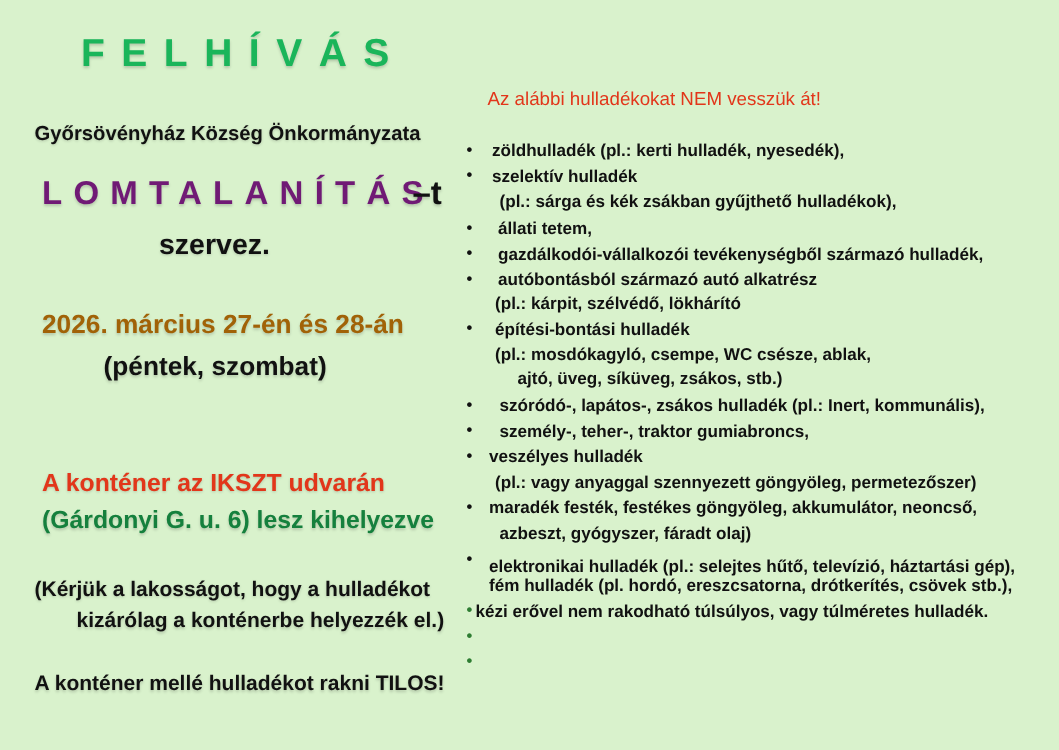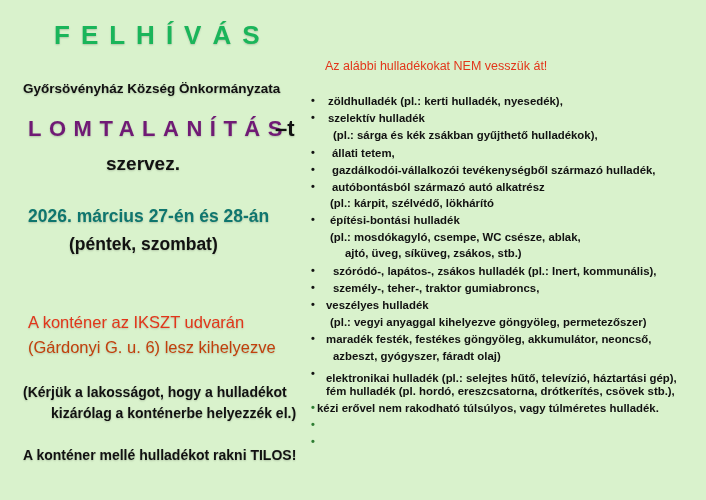--- a/index.html
+++ b/index.html
@@ -21,24 +21,24 @@
       left: 23px; top: 81px; font-size: 13.5px; font-weight: bold;
     }
     .lomt {
       left: 28px; top: 116px; font-size: 22px; font-weight: bold;
       letter-spacing: 7.5px; color: #701a75;
     }
     .lomt-suffix {
       left: 275px; top: 116px; font-size: 22px; font-weight: bold; color: #111;
     }
     .szervez { left: 106px; top: 153px; font-size: 19px; font-weight: bold; }
-    .date { left: 28px; top: 206px; font-size: 17.5px; font-weight: bold; color: #0f766e; }
+    .date { left: 28px; top: 206px; font-size: 17.5px; font-weight: bold; color: #a16207; }
     .days { left: 69px; top: 234px; font-size: 17.5px; font-weight: bold; }
-    .loc1 { left: 28px; top: 313px; font-size: 16.5px; font-weight: normal; color: #e2361a; }
-    .loc2 { left: 28px; top: 338px; font-size: 16.5px; font-weight: normal; color: #c2410c; }
+    .loc1 { left: 28px; top: 313px; font-size: 16.5px; font-weight: bold; color: #e2361a; }
+    .loc2 { left: 28px; top: 338px; font-size: 16.5px; font-weight: bold; color: #15803d; }
     .req1 { left: 23px; top: 384px; font-size: 14px; font-weight: bold; }
     .req2 { left: 26px; top: 405px; font-size: 14px; font-weight: bold; padding-left: 25px; }
     .tilos { left: 23px; top: 447px; font-size: 14px; font-weight: bold; }
 
     .list-head {
       left: 325px; top: 59px; font-size: 12.5px; font-weight: normal; color: #e2361a;
     }
     .list { position: absolute; left: 0; top: 0; }
     .li { position: absolute; white-space: nowrap; font-size: 11.4px; font-weight: bold; color: #111; line-height: 14px; }
     .bullet { position: absolute; font-size: 11px; font-weight: bold; line-height: 14px; }
@@ -87,21 +87,21 @@
     <span class="li" style="left:345px;top:246px">ajtó, üveg, síküveg, zsákos, stb.)</span>
 
     <span class="bullet" style="left:311px;top:263px">•</span>
     <span class="li" style="left:333px;top:264px">szóródó-, lapátos-, zsákos hulladék (pl.: Inert, kommunális),</span>
 
     <span class="bullet" style="left:311px;top:280px">•</span>
     <span class="li" style="left:333px;top:281px">személy-, teher-, traktor gumiabroncs,</span>
 
     <span class="bullet" style="left:311px;top:297px">•</span>
     <span class="li" style="left:326px;top:298px">veszélyes hulladék</span>
-    <span class="li" style="left:330px;top:315px">(pl.: vegyi anyaggal kihelyezve göngyöleg, permetezőszer)</span>
+    <span class="li" style="left:330px;top:315px">(pl.: vagy anyaggal szennyezett göngyöleg, permetezőszer)</span>
 
     <span class="bullet" style="left:311px;top:331px">•</span>
     <span class="li" style="left:326px;top:332px">maradék festék, festékes göngyöleg, akkumulátor, neoncső,</span>
     <span class="li" style="left:333px;top:349px">azbeszt, gyógyszer, fáradt olaj)</span>
 
     <span class="bullet" style="left:311px;top:366px">•</span>
     <span class="li" style="left:326px;top:371px">elektronikai hulladék (pl.: selejtes hűtő, televízió, háztartási gép),</span>
     <span class="li" style="left:326px;top:384px">fém hulladék (pl. hordó, ereszcsatorna, drótkerítés, csövek stb.),</span>
 
     <span class="bullet" style="left:311px;top:400px;color:#2e7d32">•</span>

